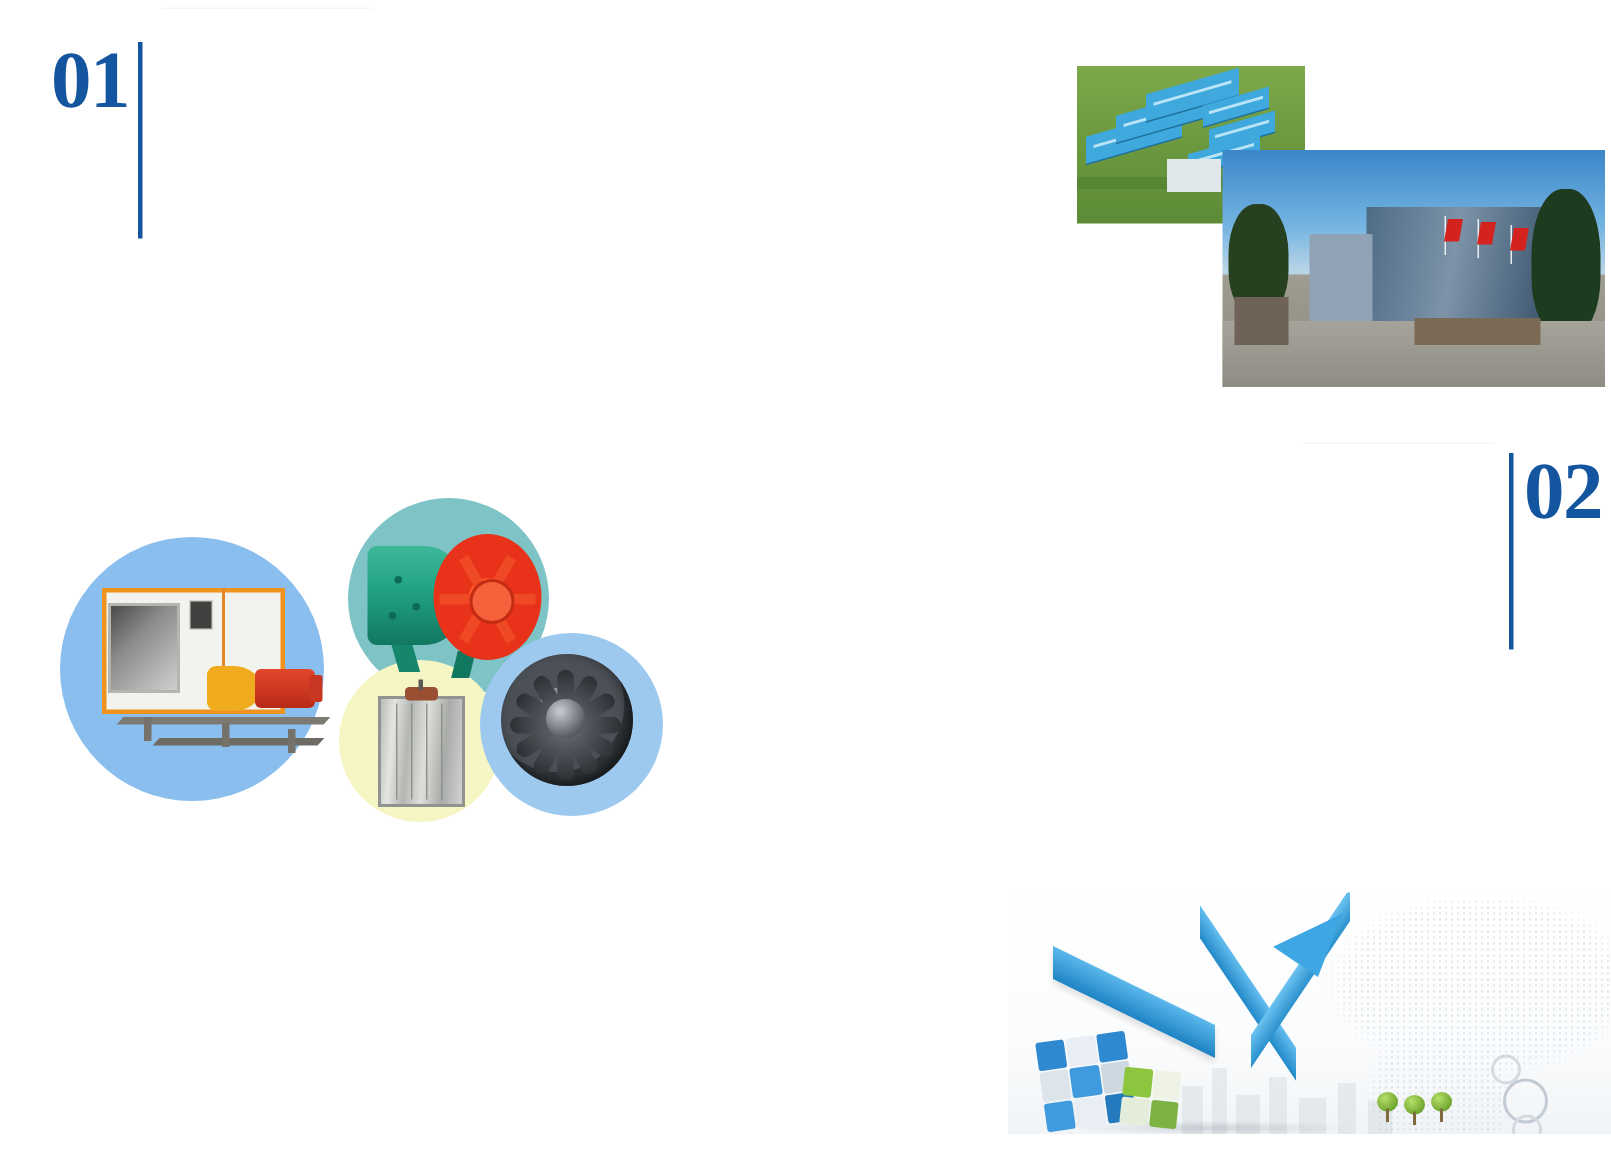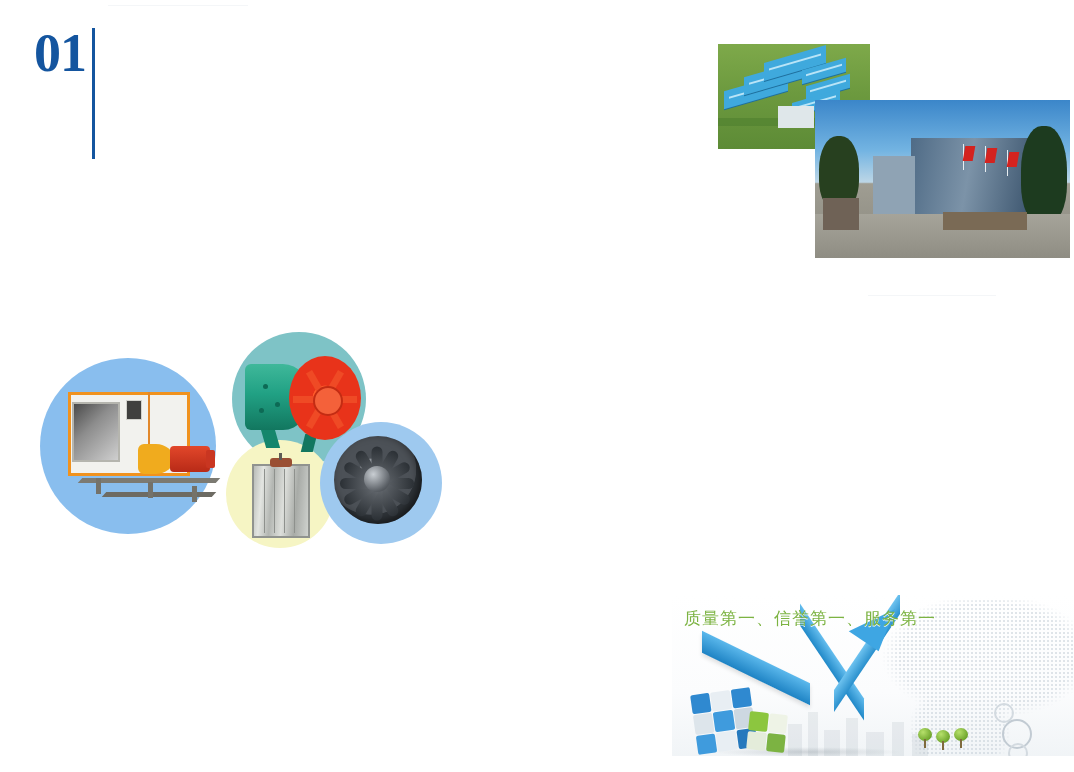--- a/index.html
+++ b/index.html
@@ -352,20 +352,24 @@
     <div class="flag" style="left:149px; top:46px;"></div>
     <div class="flag" style="left:171px; top:48px;"></div>
     <div class="flag" style="left:193px; top:52px;"></div>
     <div class="tree" style="left:4px;   top:36px; width:40px; height:74px; background:#27401f;"></div>
     <div class="tree" style="left:206px; top:26px; width:46px; height:98px;"></div>
     <div class="ground"></div>
     <div class="wall-low" style="left:128px; top:112px; width:84px; height:18px; background:#7a6a55;"></div>
     <div class="wall-low" style="left:8px;   top:98px;  width:36px; height:32px; background:#6f6256;"></div>
   </div>
 
+  <div class="num-block" id="block-02">
+    <div class="num-rule"></div>
+    <div class="num-text">02</div>
+  </div>
 
   <div id="products">
     <div class="circle" id="circle-cabinet"></div>
     <div class="circle" id="circle-axial"></div>
     <div class="circle" id="circle-damper"></div>
     <div class="circle" id="circle-metal"></div>
 
     <div class="prod" id="prod-cabinet">
       <div class="rail"></div>
       <div class="rail2"></div>
@@ -470,16 +474,15 @@
     <div class="tree-ico" style="left:282px; bottom:24px;">
       <div class="crown"></div>
         <div class="trunk"></div>
     </div>
 
     <div class="bubble" style="left:322px; top:108px; width:16px; height:16px;"></div>
     <div class="bubble solidish" style="left:330px; top:124px; width:26px; height:26px;"></div>
     <div class="bubble" style="left:336px; top:148px; width:16px; height:16px;"></div>
     <div class="bubble" style="left:318px; top:162px; width:12px; height:12px; border-color:#e2e8ed;"></div>
 
-    <div id="banner-slogan">质量第一、信誉第一、服务第一</div>
   </div>
 
 </div>
 
 </body></html>

